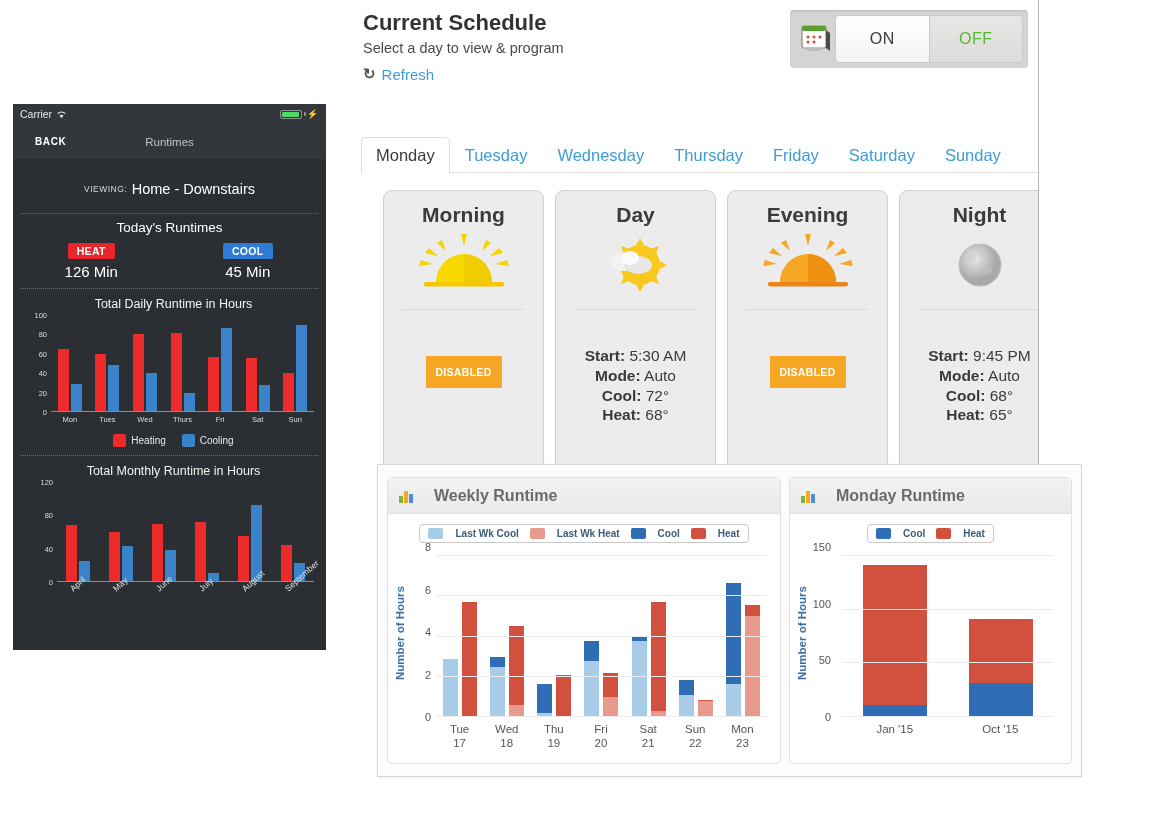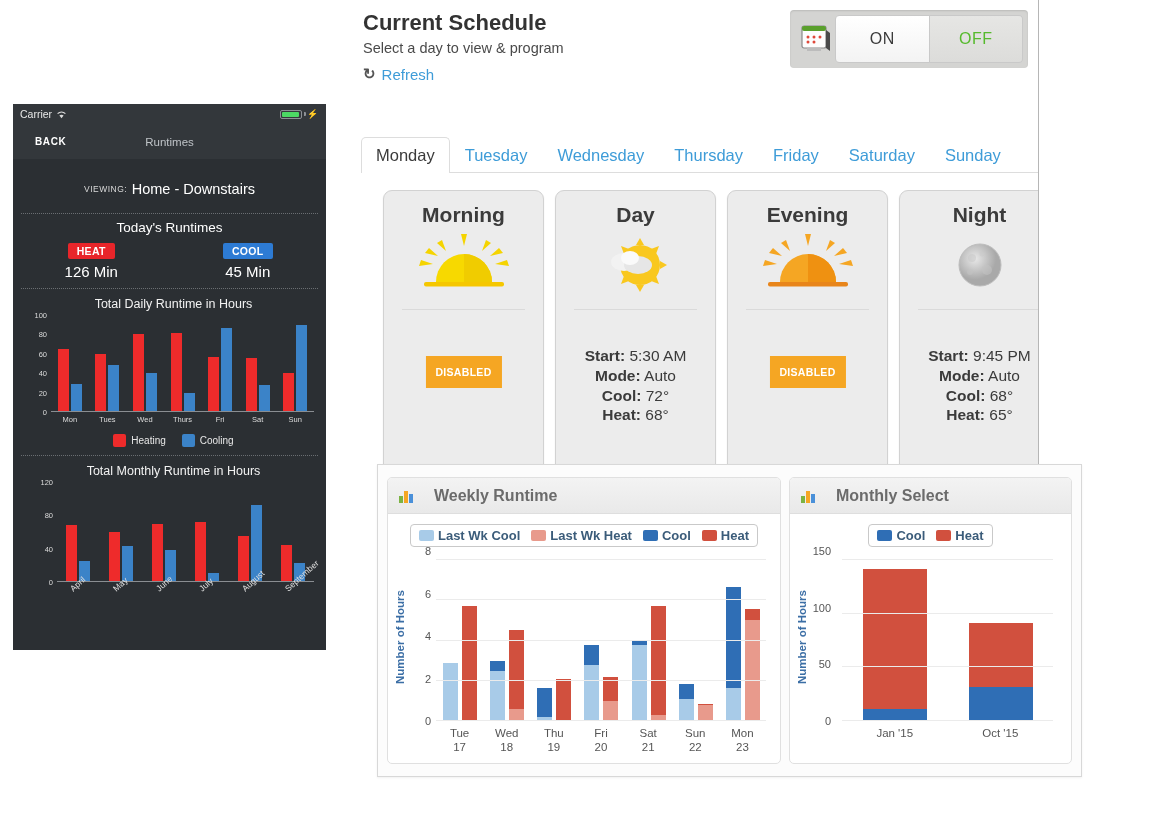--- a/index.html
+++ b/index.html
@@ -143,21 +143,21 @@
   .cbox-title { font-size: 16px; font-weight: bold; color: #6b6b6b; }
   .bars-icon { width: 15px; height: 14px; display: flex; align-items: flex-end; gap: 1.5px; }
   .bars-icon i { display:block; width: 3.5px; }
   .bars-icon i:nth-child(1){height:7px;background:#7cb342;}
   .bars-icon i:nth-child(2){height:12px;background:#f5a623;}
   .bars-icon i:nth-child(3){height:9px;background:#4a90d9;}
 
   .chart-legend { display: flex; justify-content: center; margin: 10px 0 4px 0; }
   .legend-box { border: 1px solid #c9c9c9; border-radius: 4px; padding: 3px 8px;
                 display: flex; gap: 11px; align-items: center; background: #fff; }
-  .lg-item { display: flex; align-items: center; gap: 4px; font-size: 13px; color: #3b5c7a; font-weight: bold; }
+  .lg-item { display: flex; align-items: center; gap: 12px; font-size: 10px; color: #3b5c7a; font-weight: bold; }
   .lg-sw { width: 15px; height: 11px; border-radius: 2px; }
 
   .plotarea { position: relative; margin: 0 8px 0 4px; }
   .ylabel { position: absolute; left: 0; top: 0; bottom: 28px; width: 16px; }
   .ylabel span { position: absolute; left: 50%; top: 50%; transform: translate(-50%,-50%) rotate(-90deg);
                  white-space: nowrap; font-size: 11.5px; font-weight: bold; color: #3b6ea5; }
   .yticks { position: absolute; top: 0; width: 26px; }
   .ytick { position: absolute; right: 3px; transform: translateY(-50%); font-size: 11px; color: #555; }
   .grid { position: absolute; border-top: 1px solid #ebebeb; left: 0; right: 0; }
   .plot { position: absolute; border-bottom: 1px solid #d5d5d5; display: flex; align-items: flex-end; }
@@ -630,21 +630,21 @@
       </div>
     </div>
 
     <div class="cbox monthly">
       <div class="cbox-head">
         <span class="bars-icon">
               <i></i>
               <i></i>
               <i></i>
             </span>
-        <span class="cbox-title">Monthly Select</span>
+        <span class="cbox-title">Monday Runtime</span>
       </div>
       <div class="chart-legend">
         <div class="legend-box" id="mo-legend">
               <span class="lg-item">
                 <span class="lg-sw" style="background: rgb(47, 110, 181);"></span>
                 <span>Cool</span>
               </span>
               <span class="lg-item">
                 <span class="lg-sw" style="background: rgb(209, 80, 62);"></span>
                 <span>Heat</span>

